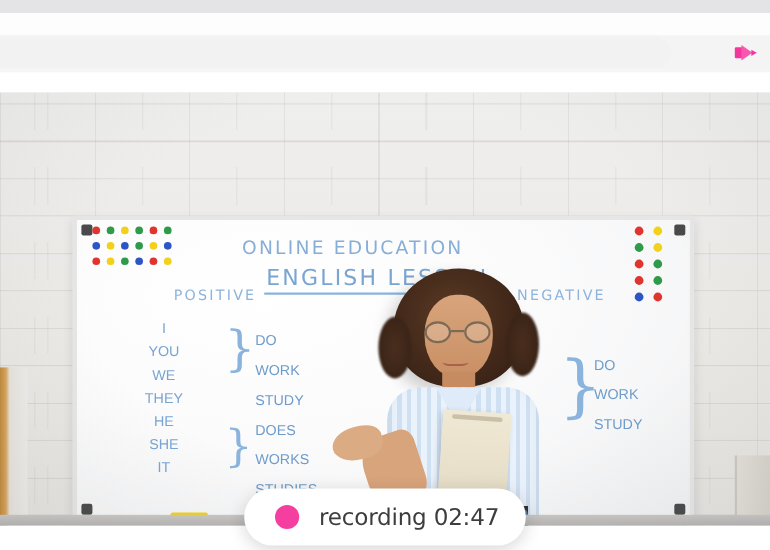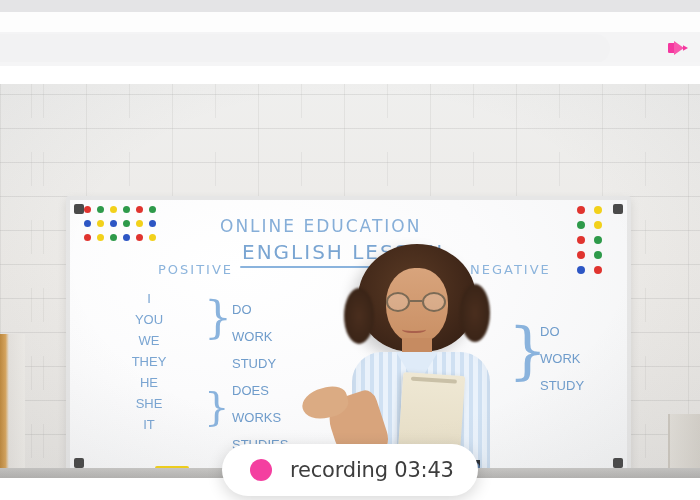--- a/index.html
+++ b/index.html
@@ -534,16 +534,16 @@
 
     <div class="cabinet"></div>
     <div class="baseboard"></div>
     <div class="stage-vignette"></div>
   </div>
 
   <div class="bottom-white"></div>
 
   <div class="recording-badge">
     <div class="rec-dot"></div>
-    <div class="rec-text">recording 03:43</div>
+    <div class="rec-text">recording 02:47</div>
   </div>
 
 </div>
 
 </body></html>

